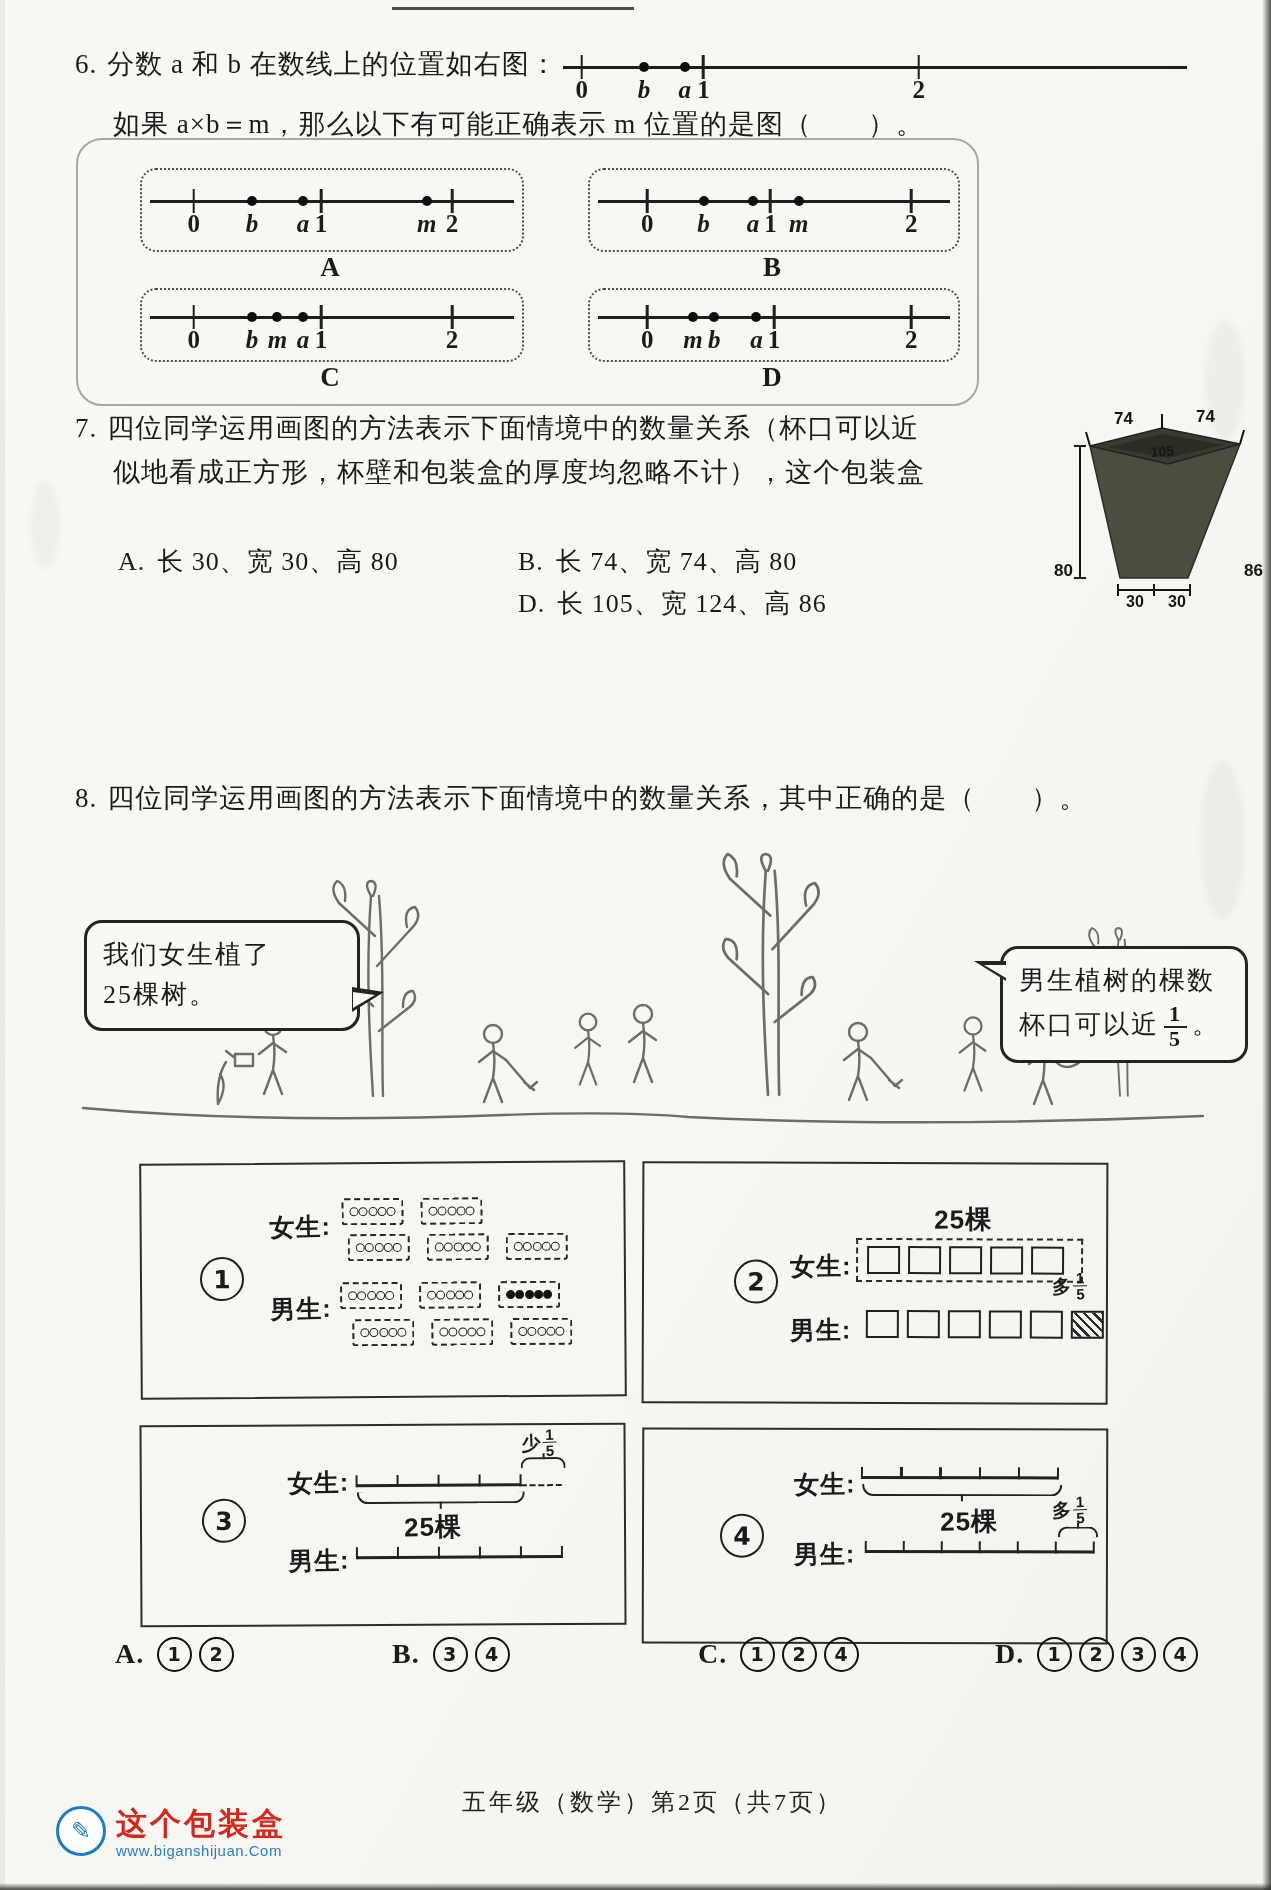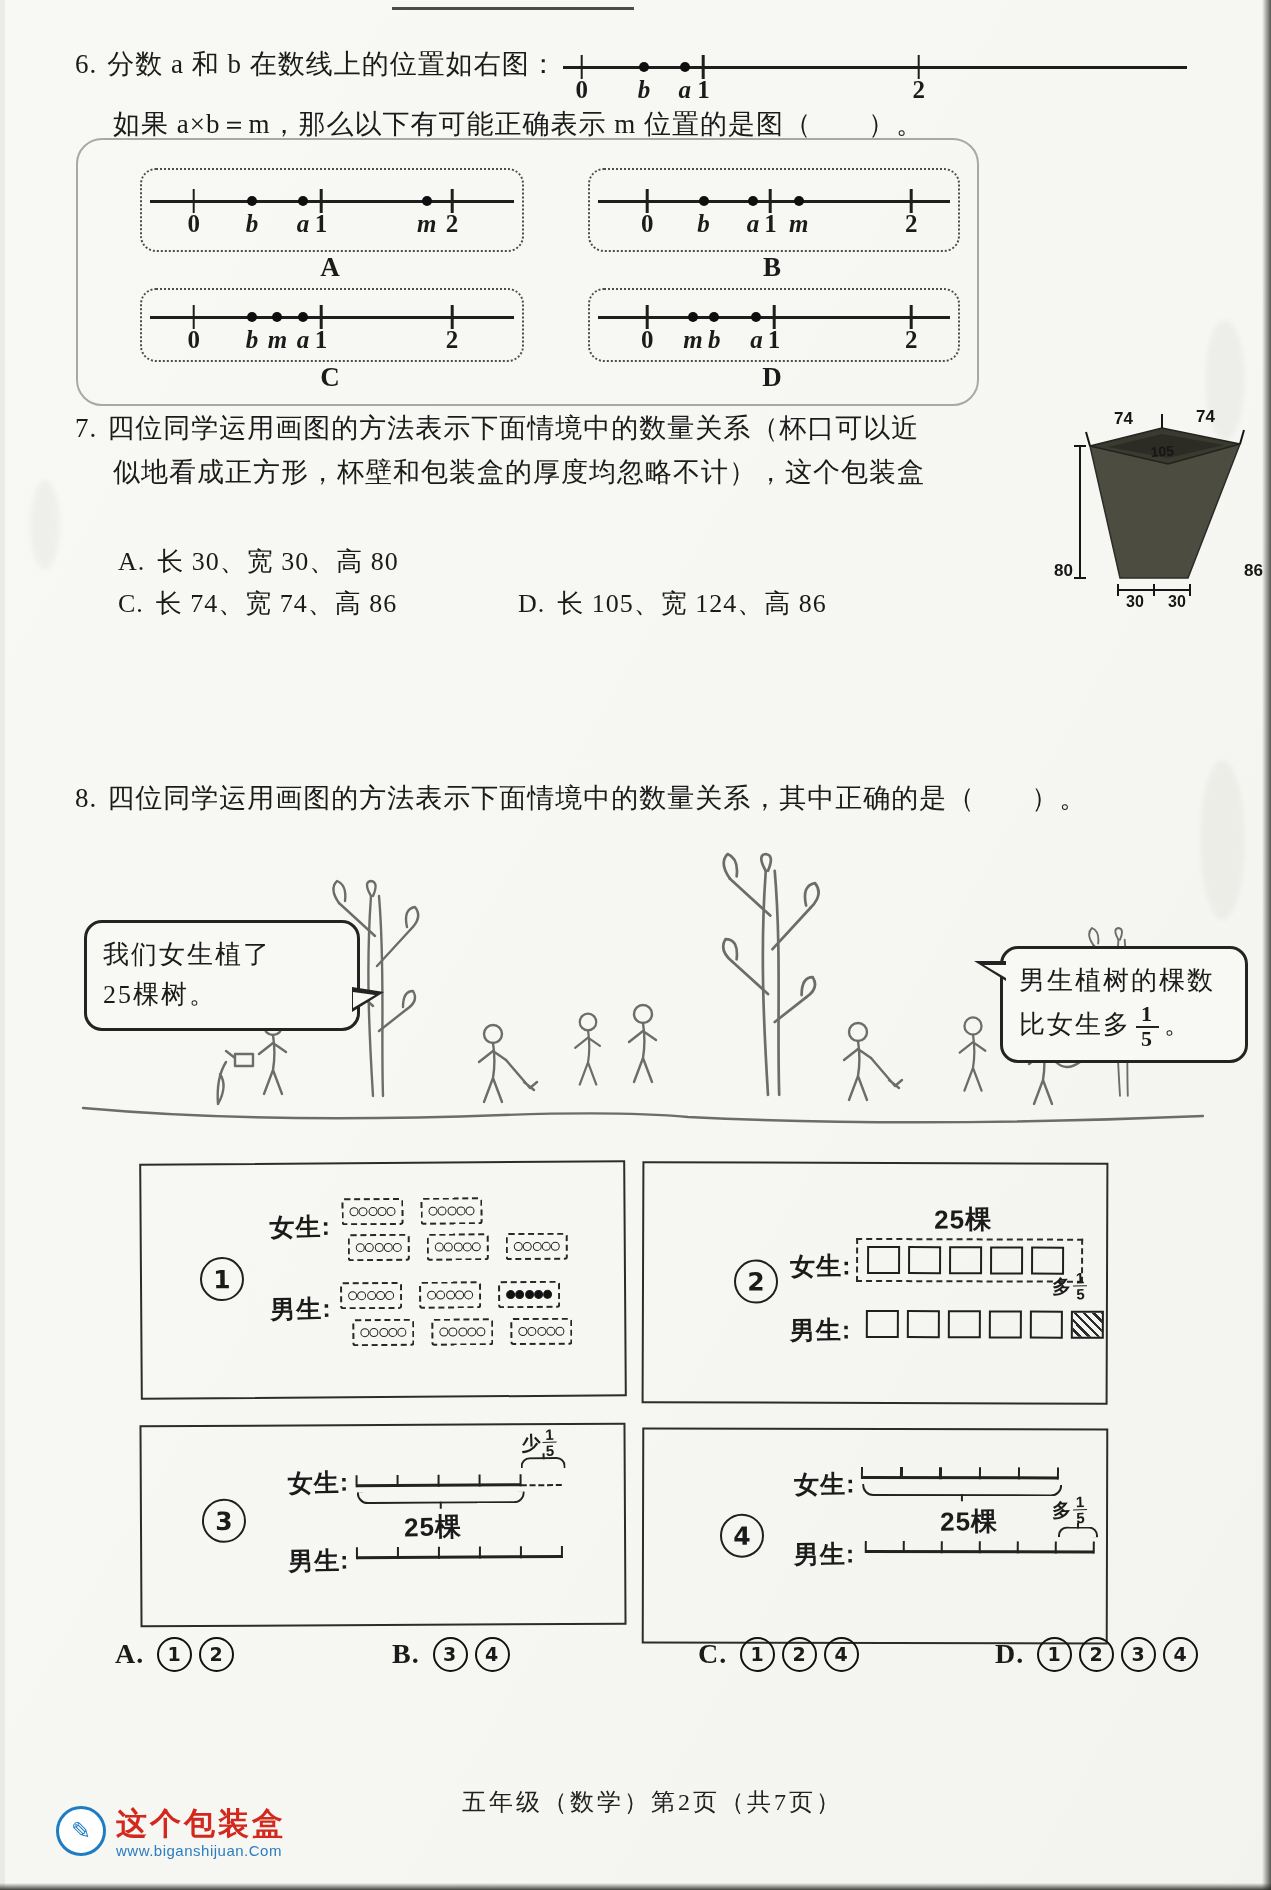--- a/index.html
+++ b/index.html
@@ -211,22 +211,22 @@
   <div class="qline" style="left:75px;top:410px;">
     <span class="qnum">7.</span><span>四位同学运用画图的方法表示下面情境中的数量关系（杯口可以近</span>
   </div>
   <div class="qline" style="left:113px;top:454px;">
     <span>似地看成正方形，杯壁和包装盒的厚度均忽略不计），这个包装盒</span>
   </div>
 
   <div class="optline" style="left:118px;top:544px;">
     <span class="olabel">A.</span><span>长 30、宽 30、高 80</span>
   </div>
-  <div class="optline" style="left:118px;top:586px;">
-    <span class="olabel">C.</span><span>长 74、宽 74、高 86</span>
+  <div class="optline" style="left:518px;top:544px;">
+    <span class="olabel">B.</span><span>长 74、宽 74、高 80</span>
   </div>
   <div class="optline" style="left:518px;top:586px;">
     <span class="olabel">D.</span><span>长 105、宽 124、高 86</span>
   </div>
 
   <svg class="cupsvg" style="left:1028px;top:406px;" width="243" height="202" viewBox="0 0 243 202">
 
     <polygon points="62,40 92,172 160,172 212,38" fill="#4c4c41" stroke="#2c2c26" stroke-width="1.5"></polygon>
 
     <polygon points="62,40 134,22 212,38 140,58" fill="#3a3a31" stroke="#23231e" stroke-width="1.5"></polygon>
@@ -285,21 +285,21 @@
   <div class="bubble" style="left:84px;top:920px;width:238px;">
     <div>我们女生植了</div>
     <div>25棵树。</div>
     <div class="tail-out" style="right:-27px;bottom:16px;border-width:5px 0 20px 32px;border-color:transparent transparent transparent #232323;"></div>
     <div class="tail-in" style="right:-18px;bottom:20px;border-width:3px 0 13px 22px;border-color:transparent transparent transparent #f8f8f5;"></div>
   </div>
 
   <div class="bubble" style="left:1000px;top:946px;width:248px;box-sizing:border-box;">
     <div>男生植树的棵数</div>
     <div style="display:flex;align-items:center;">
-      <span>比女生多</span>
+      <span>杯口可以近</span>
       <span class="frac">
         <span class="fn">1</span>
         <span>5</span>
       </span>
       <span>。</span>
     </div>
     <div class="tail-out" style="left:-29px;top:12px;border-width:0 32px 20px 0;border-color:transparent #232323 transparent transparent;"></div>
     <div class="tail-in" style="left:-19px;top:16px;border-width:0 22px 13px 0;border-color:transparent #f8f8f5 transparent transparent;"></div>
   </div>
 

